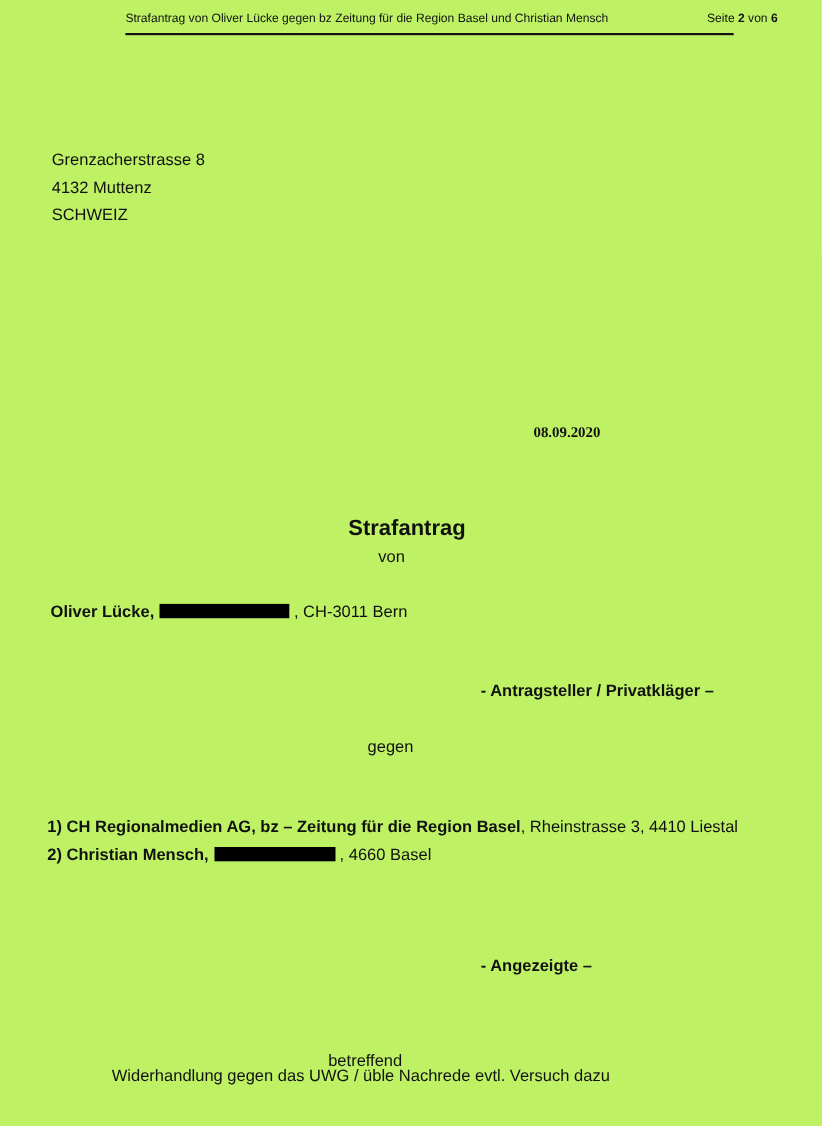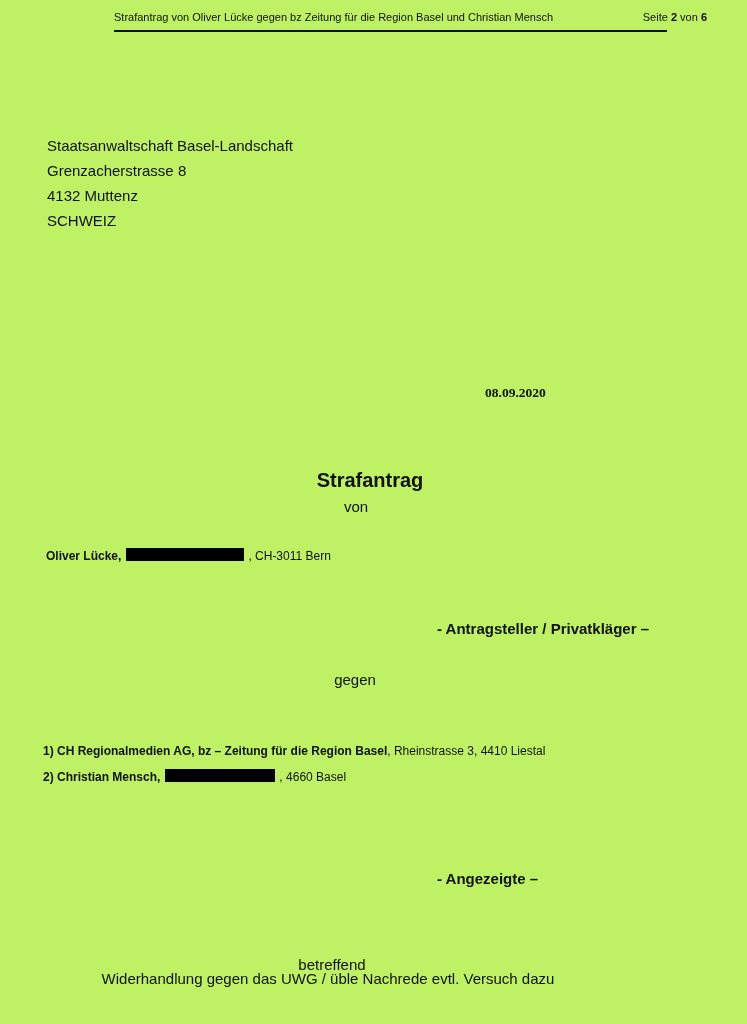--- a/index.html
+++ b/index.html
@@ -51,21 +51,21 @@
   .doc-title {
     top: 469px; width: 740px;
     font-size: 20px; line-height: 22px; font-weight: bold;
   }
   .von-label   { top: 497px; width: 712px; }
   .gegen-label { top: 670px; width: 710px; }
   .betreffend-label { top: 944px; width: 664px; margin-top: 11px; }
   .subject-line     { top: 969px; width: 656px; }
 
   
-  .party-line { font-size: 12px; line-height: 19px; white-space: nowrap; text-align: right; }
+  .party-line { font-size: 15px; line-height: 19px; white-space: nowrap; text-align: right; }
   .claimant-line  { left: 46px; top: 547px; }
   .defendant-line-1 { left: 43px; top: 742px; }
   .defendant-line-2 { left: 43px; top: 768px; }
   .b { font-weight: bold; }
 
   .redaction {
     display: inline-block;
     height: 13px;
     background: #000000;
     vertical-align: -1px;
@@ -86,21 +86,20 @@
 </head>
 <body>
 
 <div class="page">
 
   <div class="abs header-title">Strafantrag von Oliver Lücke gegen bz Zeitung für die Region Basel und Christian Mensch</div>
   <div class="abs page-number"><span>Seite </span><span class="num">2</span><span> von </span><span class="num">6</span></div>
   <div class="abs header-rule"></div>
 
   <div class="abs recipient">
-    <div>Staatsanwaltschaft Basel-Landschaft</div>
     <div>Grenzacherstrasse 8</div>
     <div>4132 Muttenz</div>
     <div>SCHWEIZ</div>
   </div>
 
   <div class="abs doc-date">08.09.2020</div>
 
   <div class="abs centered doc-title">Strafantrag</div>
 
   <div class="abs centered von-label">von</div>

